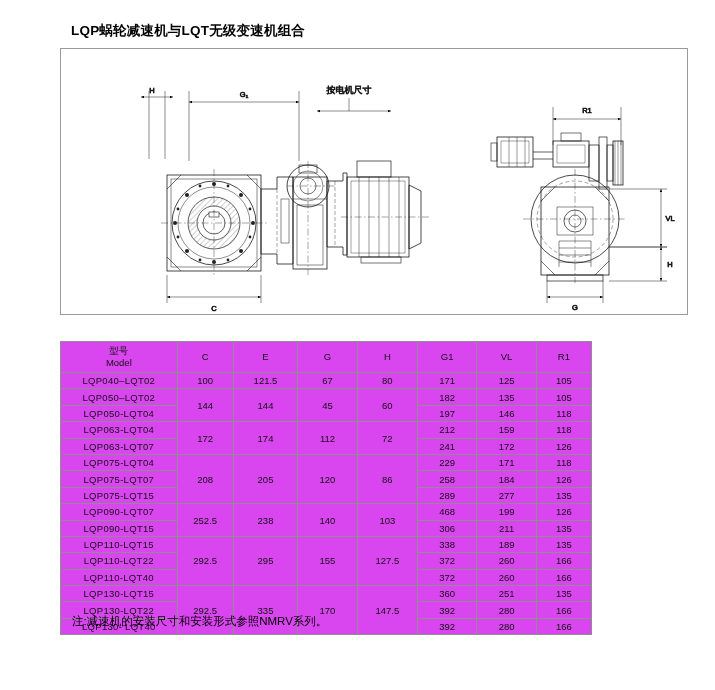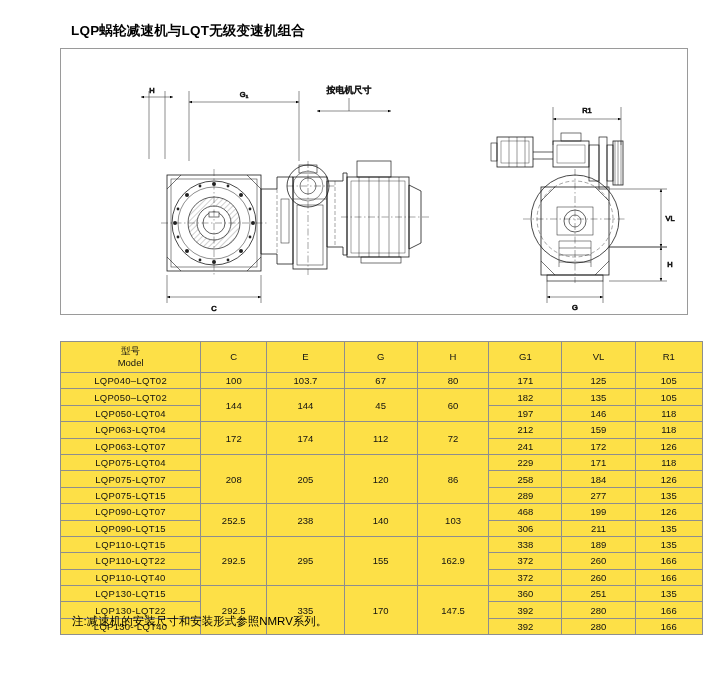--- a/index.html
+++ b/index.html
@@ -40,24 +40,24 @@
     border: 1px solid #9a9a9a;
     background: #fff;
   }
   .draw-svg { display: block; }
 
   
   .spec-table {
     position: absolute;
     left: 44px;
     top: 341px;
-    width: 643px;
+    width: 532px;
     border-collapse: collapse;
     font-size: 9.5px;
-    background: #fde047;
+    background: #d946ef;
   }
   .spec-table th, .spec-table td {
     border: 1px solid #8e8e8e;
     text-align: center;
     vertical-align: middle;
     padding: 0;
     height: 15.4px;
     font-weight: normal;
     color: #111;
   }
@@ -318,21 +318,21 @@
         <th class="col-h">H</th>
         <th class="col-g1">G1</th>
         <th class="col-vl">VL</th>
         <th class="col-r1">R1</th>
       </tr>
     </thead>
     <tbody id="table-body">
         <tr>
           <td class="col-model model-cell">LQP040–LQT02</td>
           <td class="col-c">100</td>
-          <td class="col-e">103.7</td>
+          <td class="col-e">121.5</td>
           <td class="col-g">67</td>
           <td class="col-h">80</td>
           <td class="col-g1">171</td>
           <td class="col-vl">125</td>
           <td class="col-r1">105</td>
         </tr>
         <tr>
           <td class="col-model model-cell">LQP050–LQT02</td>
           <td class="col-c" rowspan="2">144</td>
           <td class="col-e" rowspan="2">144</td>
@@ -400,21 +400,21 @@
           <td class="col-model model-cell">LQP090-LQT15</td>
           <td class="col-g1">306</td>
           <td class="col-vl">211</td>
           <td class="col-r1">135</td>
         </tr>
         <tr>
           <td class="col-model model-cell">LQP110-LQT15</td>
           <td class="col-c" rowspan="3">292.5</td>
           <td class="col-e" rowspan="3">295</td>
           <td class="col-g" rowspan="3">155</td>
-          <td class="col-h" rowspan="3">162.9</td>
+          <td class="col-h" rowspan="3">127.5</td>
           <td class="col-g1">338</td>
           <td class="col-vl">189</td>
           <td class="col-r1">135</td>
         </tr>
         <tr>
           <td class="col-model model-cell">LQP110-LQT22</td>
           <td class="col-g1">372</td>
           <td class="col-vl">260</td>
           <td class="col-r1">166</td>
         </tr>

